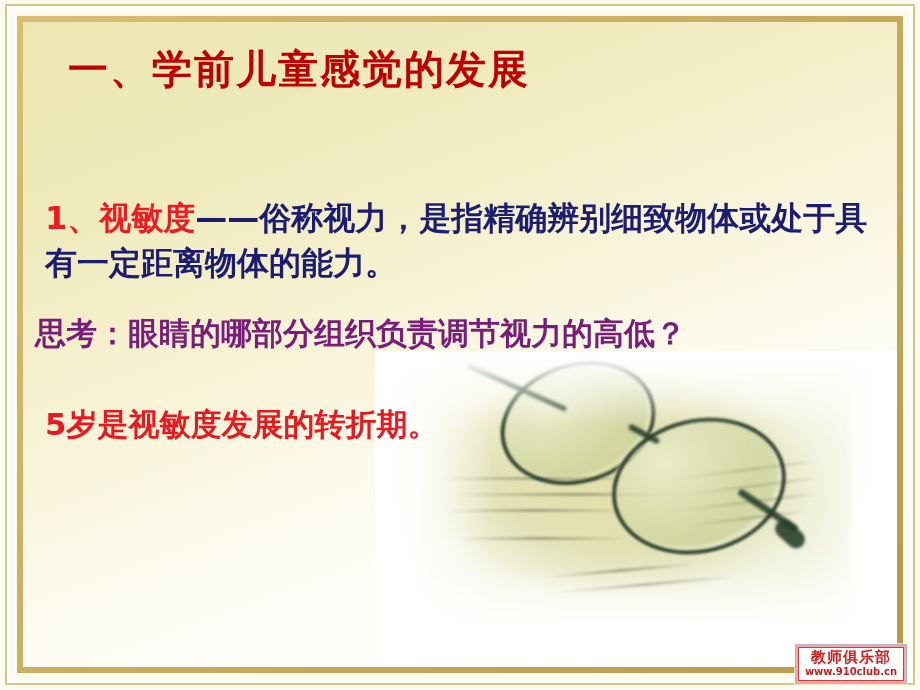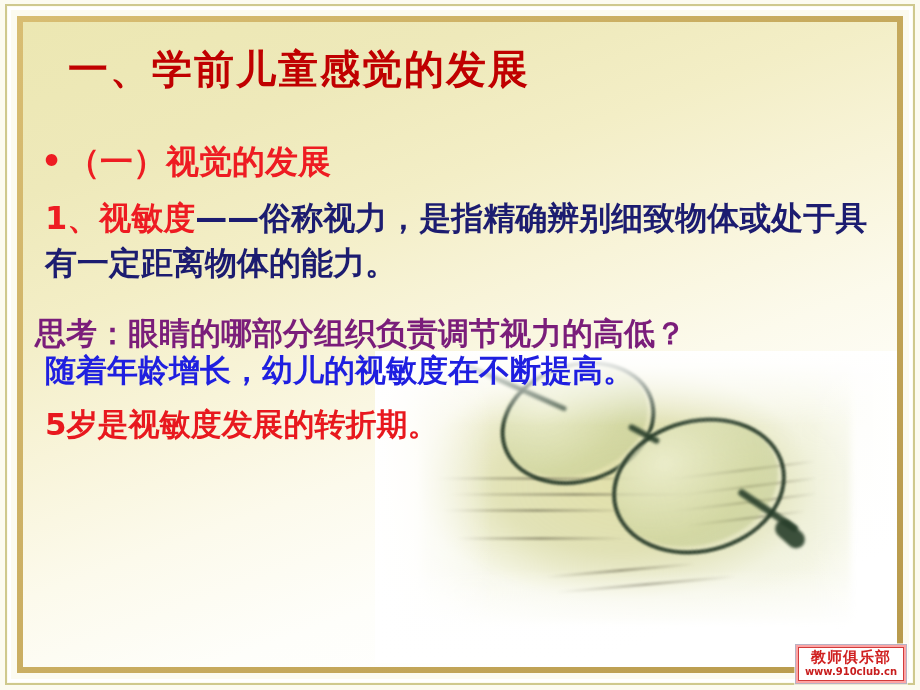--- a/index.html
+++ b/index.html
@@ -217,31 +217,27 @@
         <div class="temple" style="left:392px;top:168px;width:34px;height:18px;border-radius:10px;transform:rotate(42deg);"></div>
 
         <div class="photo-fade"></div>
       </div>
     </div>
 
     <div class="content">
 
       <div class="title">一、学前儿童感觉的发展</div>
 
-      <div class="line l-sub1">
-        <span class="bullet">•</span><span>（一）视觉的发展</span>
-      </div>
 
       <div class="line l-def">
         <span class="red">1、视敏度</span><span class="navy">——俗称视力，是指精确辨别细致物体或处于具有一定距离物体的能力。</span>
       </div>
 
       <div class="line l-think">思考：眼睛的哪部分组织负责调节视力的高低？</div>
 
-      <div class="line l-age">随着年龄增长，幼儿的视敏度在不断提高。</div>
 
       <div class="line l-five">5岁是视敏度发展的转折期。</div>
 
 
     </div>
   </div>
 
   <div class="logo">
     <div class="logo-inner">
       <div class="logo-cn">教师俱乐部</div>

